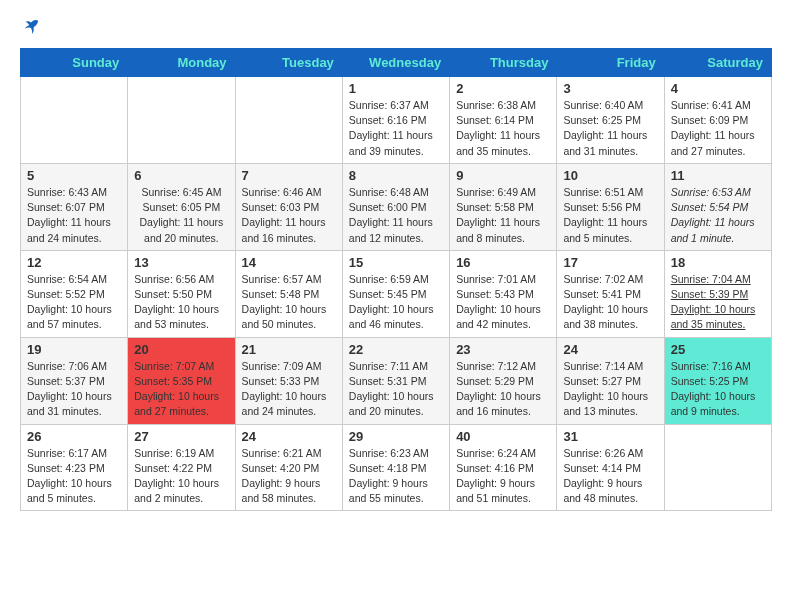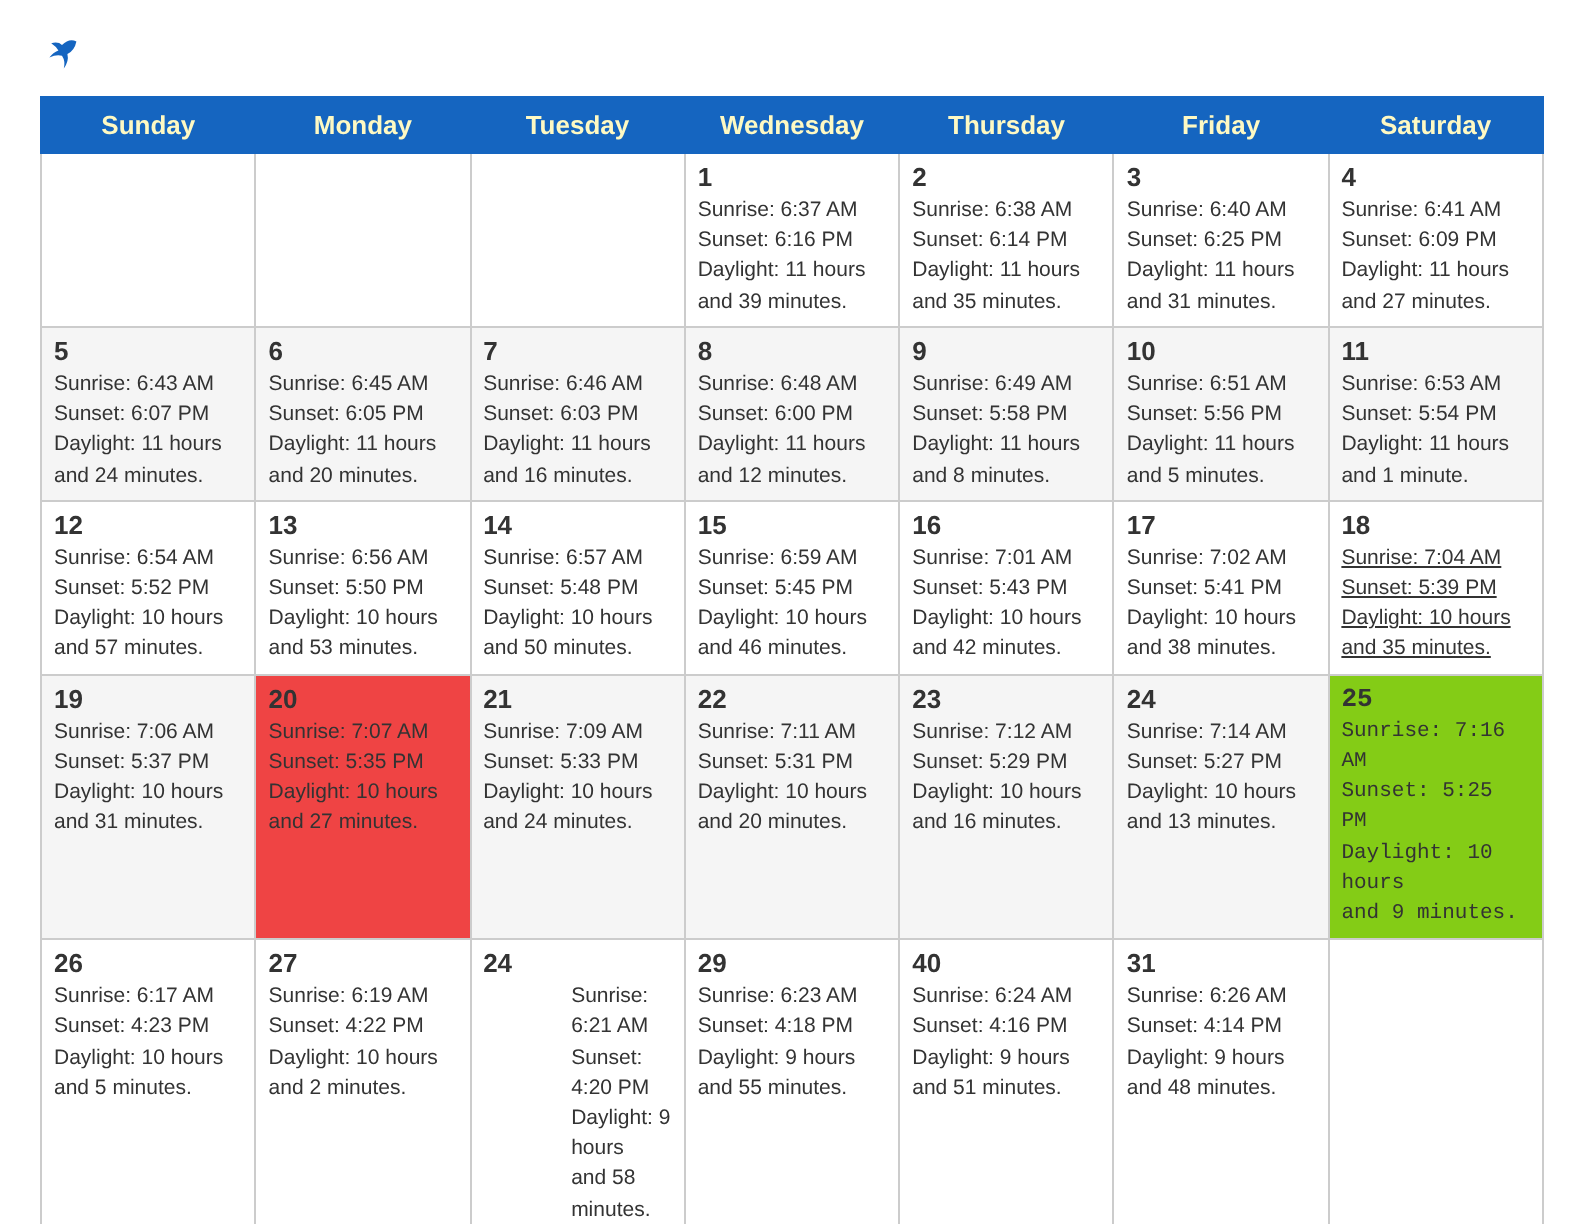--- a/index.html
+++ b/index.html
@@ -49,22 +49,22 @@
       font-size: 14px;
       color: #555;
     }
     .calendar {
       width: 100%;
       border-collapse: collapse;
       border: 1px solid #ccc;
     }
     .calendar th {
       background-color: #1565c0;
-      color: #fef9c3;
-      text-align: center;
+      color: #5eead4;
+      text-align: right;
       padding: 6px 8px;
       font-size: 13px;
       border: 1px solid #1565c0;
     }
     .calendar td {
       vertical-align: top;
       padding: 4px 6px;
       border: 1px solid #ccc;
       font-size: 10.5px;
       color: #333;
@@ -154,21 +154,21 @@
       <tr>
         <td style="background: rgb(245, 245, 245);">
           <span class="day-number">5</span>
           <div class="cell-content" style="white-space: pre-line;">Sunrise: 6:43 AM
 Sunset: 6:07 PM
 Daylight: 11 hours
 and 24 minutes.</div>
         </td>
         <td style="background: rgb(245, 245, 245);">
           <span class="day-number">6</span>
-          <div class="cell-content" style="white-space: pre-line;">Sunrise: 6:45 AM
+          <div class="cell-content" style="white-space: pre-line; text-align: center;">Sunrise: 6:45 AM
 Sunset: 6:05 PM
 Daylight: 11 hours
 and 20 minutes.</div>
         </td>
         <td style="background: rgb(245, 245, 245);">
           <span class="day-number">7</span>
           <div class="cell-content" style="white-space: pre-line;">Sunrise: 6:46 AM
 Sunset: 6:03 PM
 Daylight: 11 hours
 and 16 minutes.</div>
@@ -189,21 +189,21 @@
         </td>
         <td style="background: rgb(245, 245, 245);">
           <span class="day-number">10</span>
           <div class="cell-content" style="white-space: pre-line;">Sunrise: 6:51 AM
 Sunset: 5:56 PM
 Daylight: 11 hours
 and 5 minutes.</div>
         </td>
         <td style="background: rgb(245, 245, 245);">
           <span class="day-number">11</span>
-          <div class="cell-content" style="white-space: pre-line;">Sunrise: 6:53 AM
+          <div class="cell-content" style="white-space: pre-line; font-style: italic;">Sunrise: 6:53 AM
 Sunset: 5:54 PM
 Daylight: 11 hours
 and 1 minute.</div>
         </td>
       </tr>
       <tr>
         <td>
           <span class="day-number">12</span>
           <div class="cell-content" style="white-space: pre-line;">Sunrise: 6:54 AM
 Sunset: 5:52 PM
@@ -289,21 +289,21 @@
 Daylight: 10 hours
 and 16 minutes.</div>
         </td>
         <td style="background: rgb(245, 245, 245);">
           <span class="day-number">24</span>
           <div class="cell-content" style="white-space: pre-line;">Sunrise: 7:14 AM
 Sunset: 5:27 PM
 Daylight: 10 hours
 and 13 minutes.</div>
         </td>
-        <td style="background: #84cc16; font-family: Liberation Mono, monospace;">
+        <td style="background: #5eead4;">
           <span class="day-number">25</span>
           <div class="cell-content" style="white-space: pre-line;">Sunrise: 7:16 AM
 Sunset: 5:25 PM
 Daylight: 10 hours
 and 9 minutes.</div>
         </td>
       </tr>
       <tr>
         <td>
           <span class="day-number">26</span>
@@ -314,21 +314,21 @@
         </td>
         <td>
           <span class="day-number">27</span>
           <div class="cell-content" style="white-space: pre-line;">Sunrise: 6:19 AM
 Sunset: 4:22 PM
 Daylight: 10 hours
 and 2 minutes.</div>
         </td>
         <td>
           <span class="day-number">24</span>
-          <div class="cell-content" style="white-space: pre-line; margin-left: 44px;">Sunrise: 6:21 AM
+          <div class="cell-content" style="white-space: pre-line;">Sunrise: 6:21 AM
 Sunset: 4:20 PM
 Daylight: 9 hours
 and 58 minutes.</div>
         </td>
         <td>
           <span class="day-number">29</span>
           <div class="cell-content" style="white-space: pre-line;">Sunrise: 6:23 AM
 Sunset: 4:18 PM
 Daylight: 9 hours
 and 55 minutes.</div>

